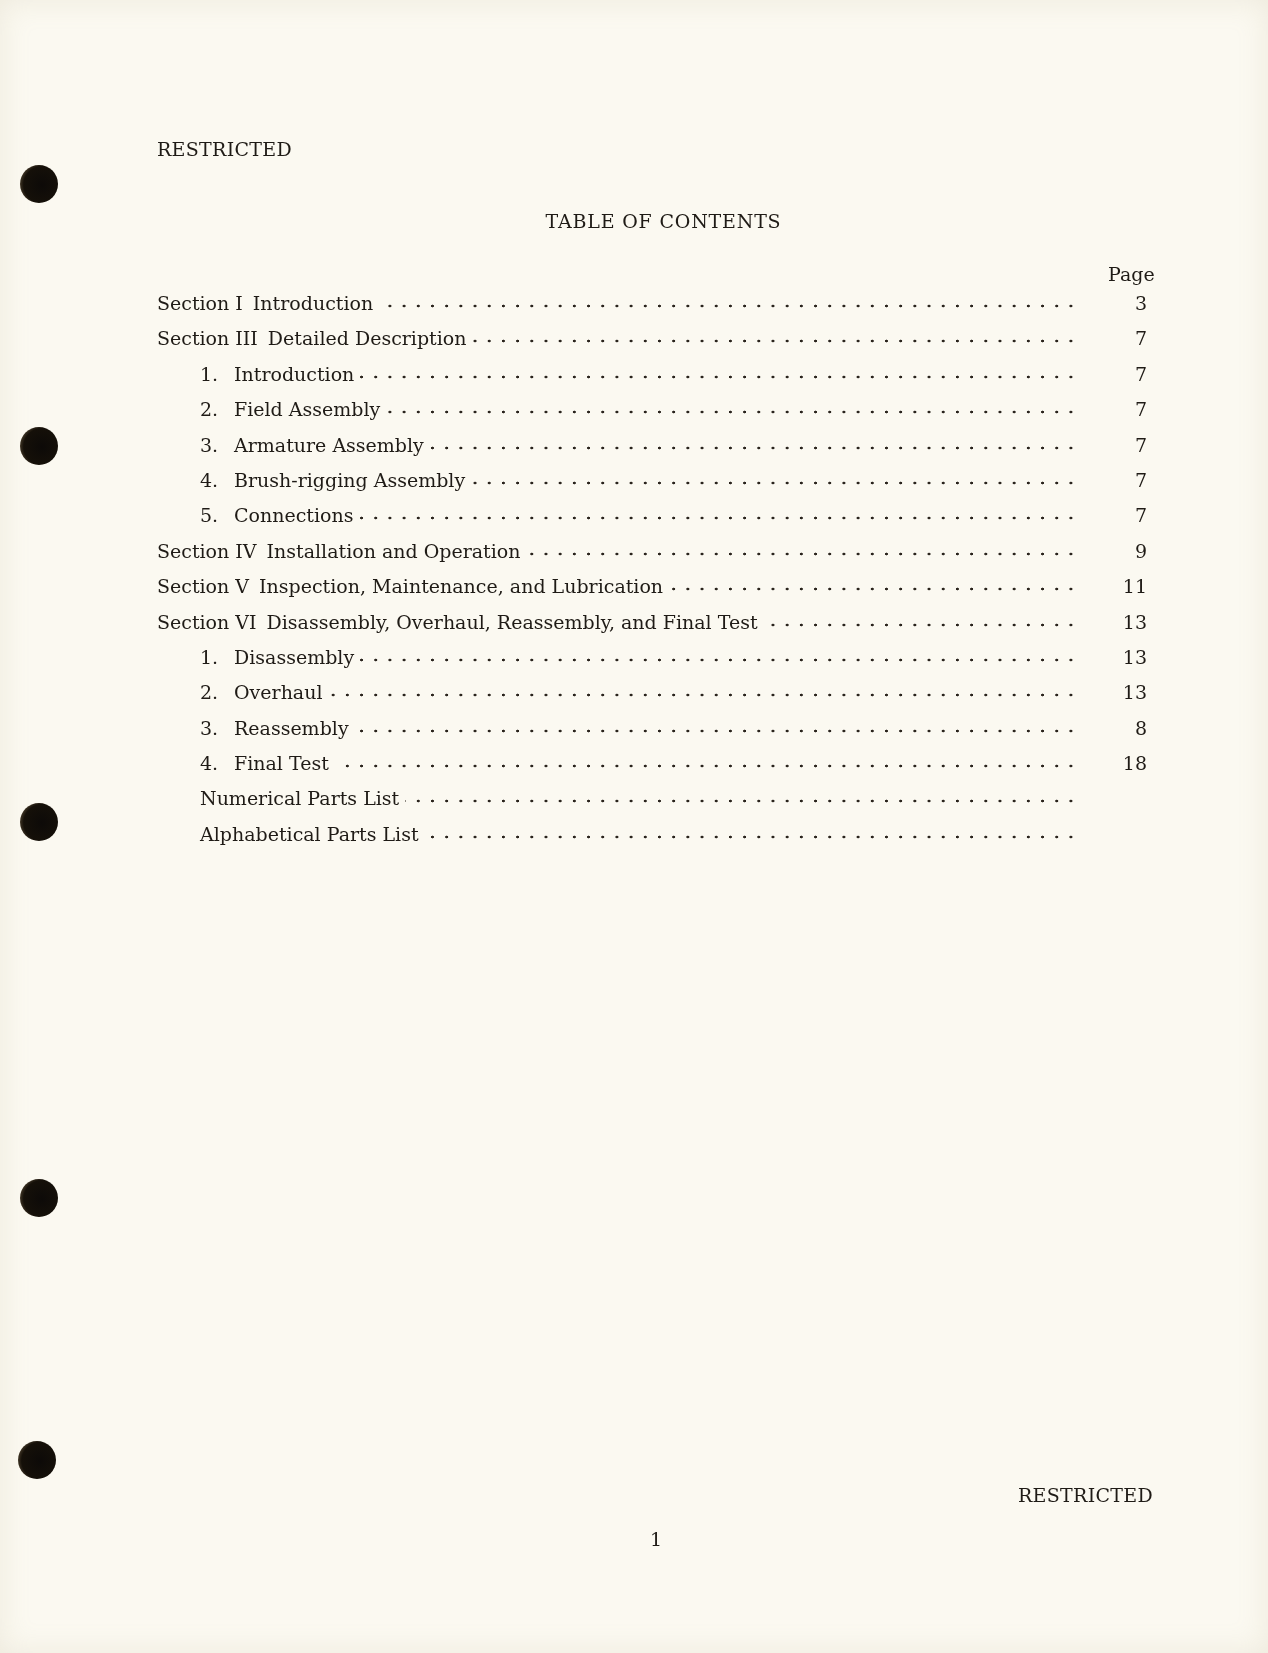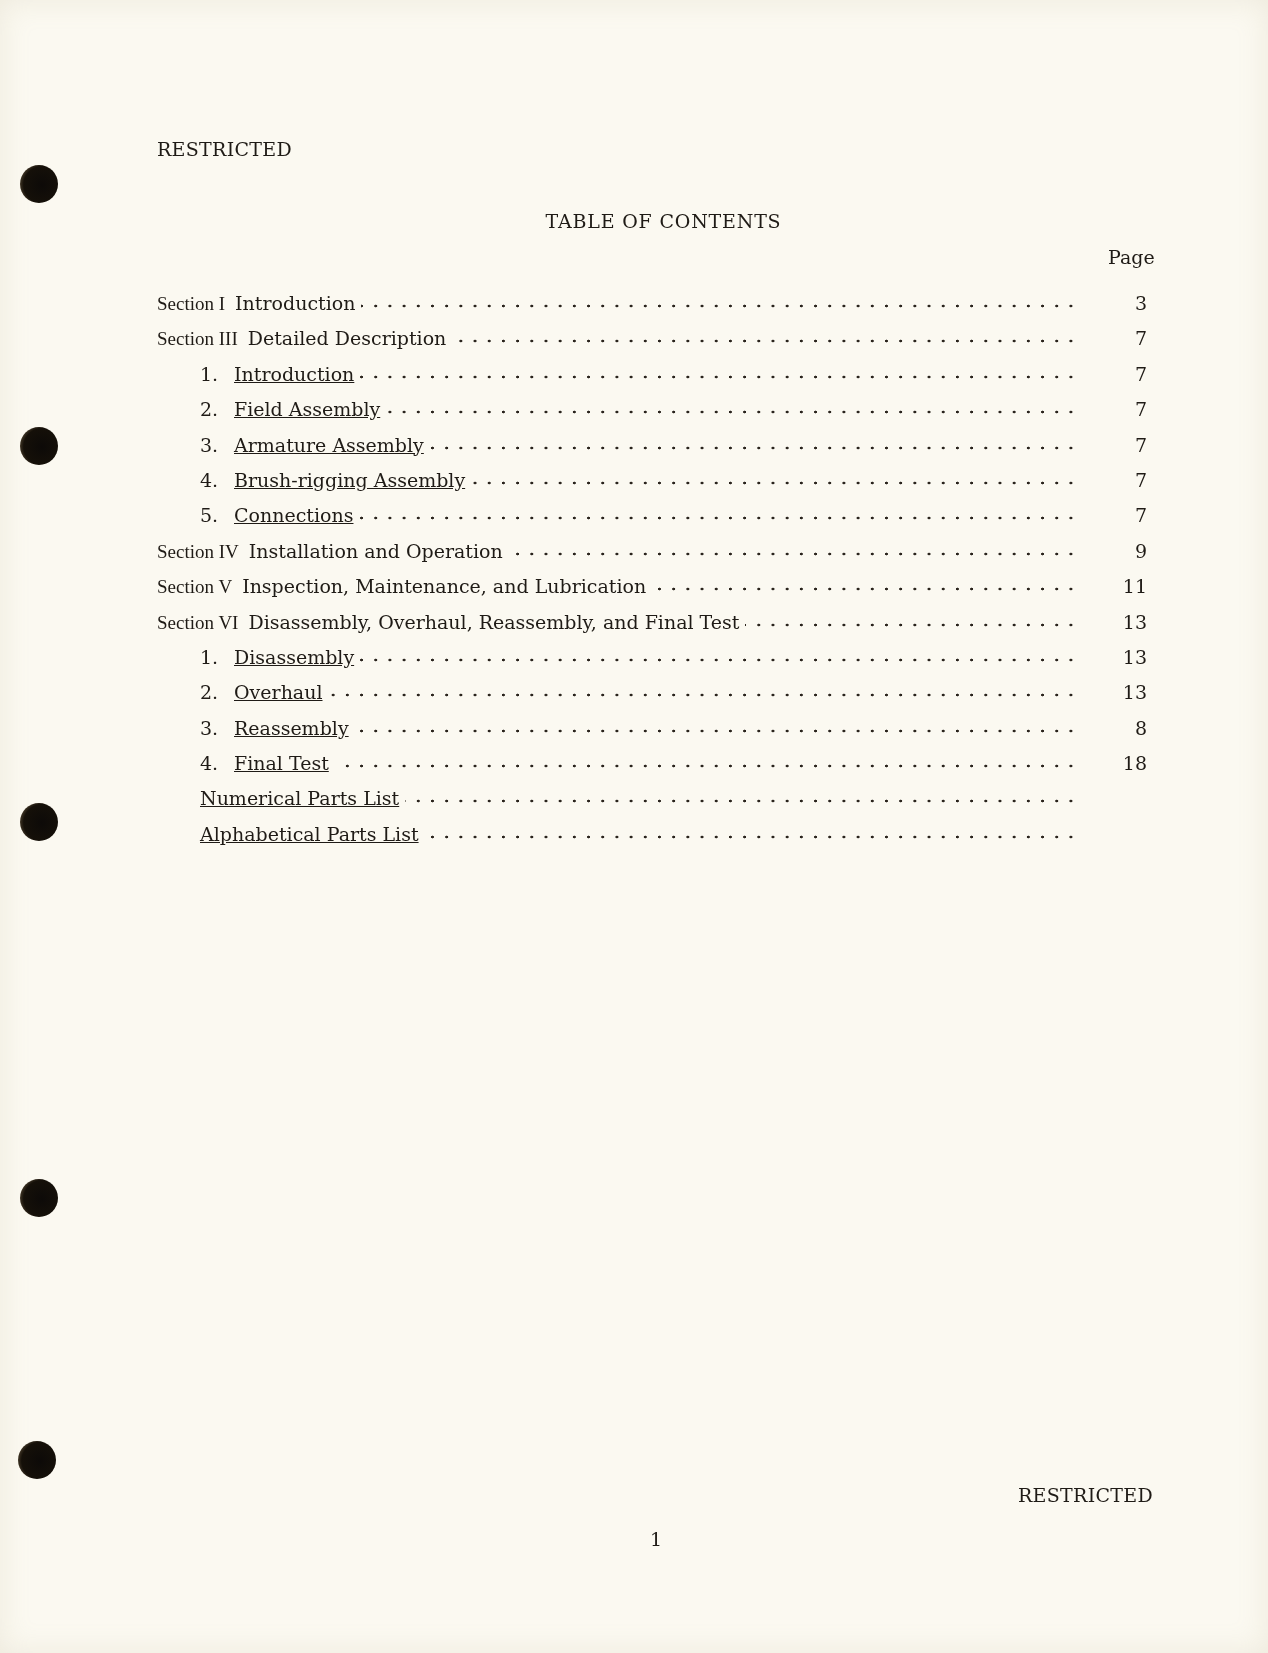--- a/index.html
+++ b/index.html
@@ -40,47 +40,47 @@
       left: 0;
       width: 1327px;
       top: 210px;
       text-align: center;
       font-size: 19px;
       letter-spacing: 0.8px;
     }
     .page-col-label {
       position: absolute;
       left: 1108px;
-      top: 246px;
+      top: 263px;
       font-size: 19px;
     }
     .toc {
       position: absolute;
       left: 157px;
       top: 291px;
       width: 1000px;
     }
     .toc-row {
       position: relative;
       height: 35.4px;
       display: flex;
       align-items: flex-start;
       font-size: 19px;
       line-height: 24px;
       white-space: nowrap;
     }
-    .toc-row.indent .toc-label { padding-left: 43px; text-decoration: underline; }
+    .toc-row.indent .toc-label { padding-left: 43px; }
     .toc-label {
       background: #fbf9f1;
       padding-right: 6px;
       position: relative;
       z-index: 1;
     }
     .num { display: inline-block; width: 34px; }
-    .sec { margin-right: 10px; font-family: Liberation Serif, serif; }
+    .sec { margin-right: 10px; }
     .leader {
       position: absolute;
       left: 0;
       width: 921px;
       top: 13px;
       height: 4px;
       background-image: radial-gradient(circle, #2a241d 1.3px, transparent 1.6px);
       background-size: 14.2px 4px;
       background-position: right center;
       background-repeat: repeat-x;

